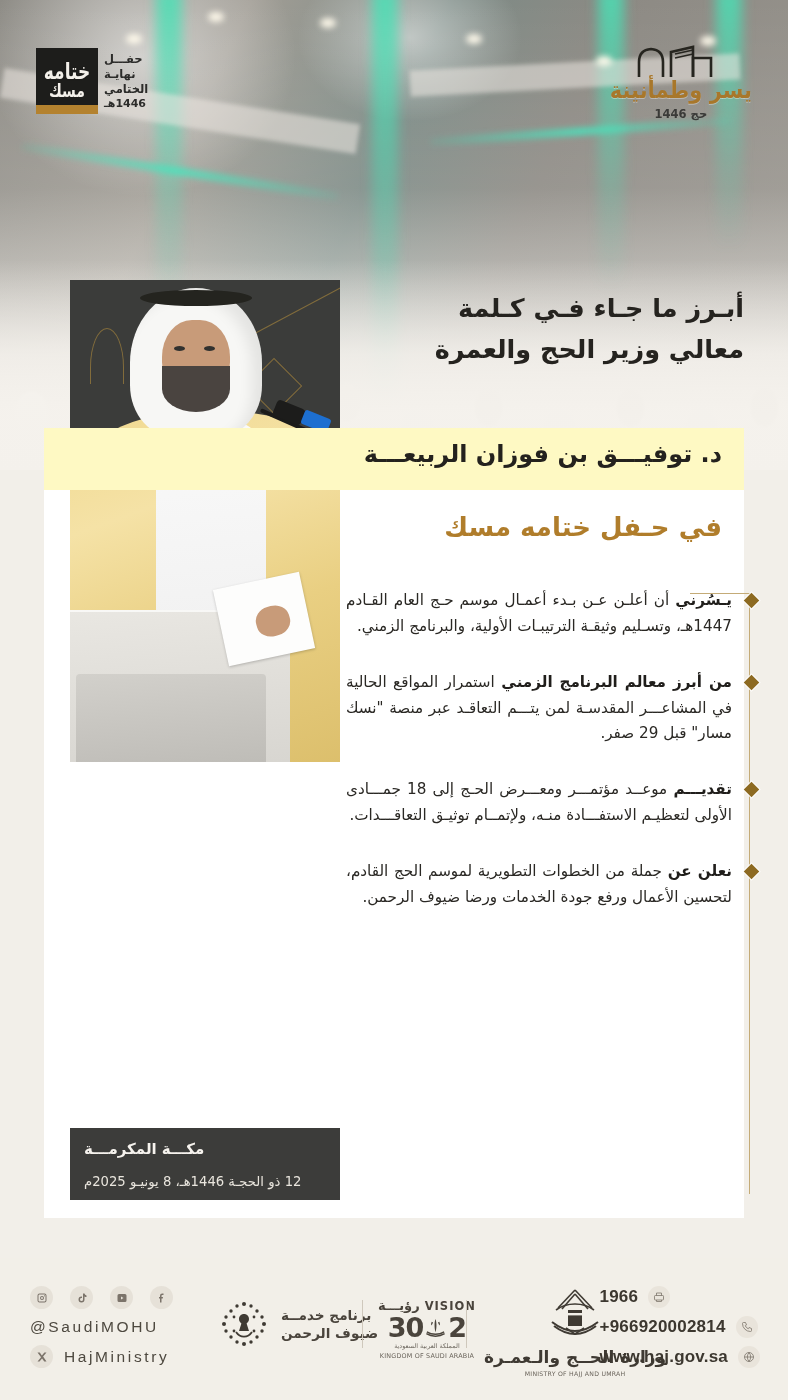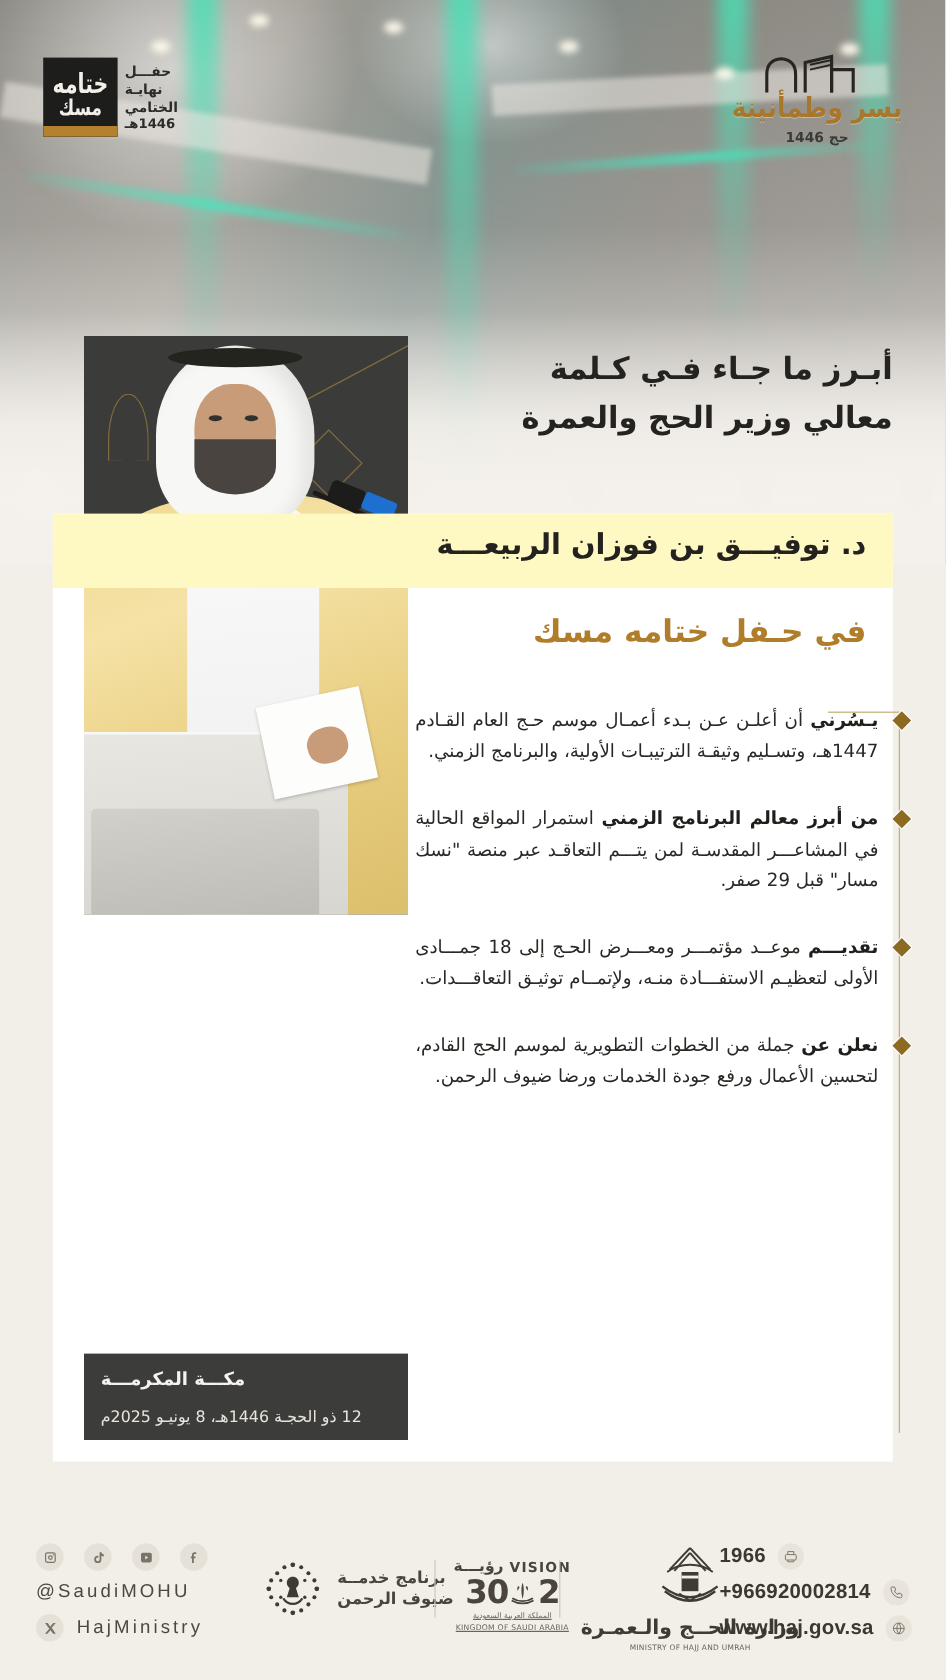--- a/index.html
+++ b/index.html
@@ -376,21 +376,20 @@
   .vis-ar { font-size: 13px; font-weight: 700; }
   .vis-num {
     display: flex; align-items: center;
     font-size: 27px; font-weight: 700; color: #4a443c; letter-spacing: -1px;
     line-height: 1;
   }
   .vis-palm { width: 23px; height: 23px; margin: 0 1px; }
   .vis-sub {
     font-size: 6.4px; color: #6a645b; letter-spacing: .2px; text-align: right;
     line-height: 1.35;
-    text-decoration: underline;
   }
   .vis-sep2 {
     position: absolute; left: 466px; top: 42px;
     width: 1px; height: 48px; background: #cfc8bc;
   }
 
   .mohu {
     position: absolute; left: 484px; top: 30px;
     display: flex; flex-direction: column; align-items: center; gap: 3px;
   }

